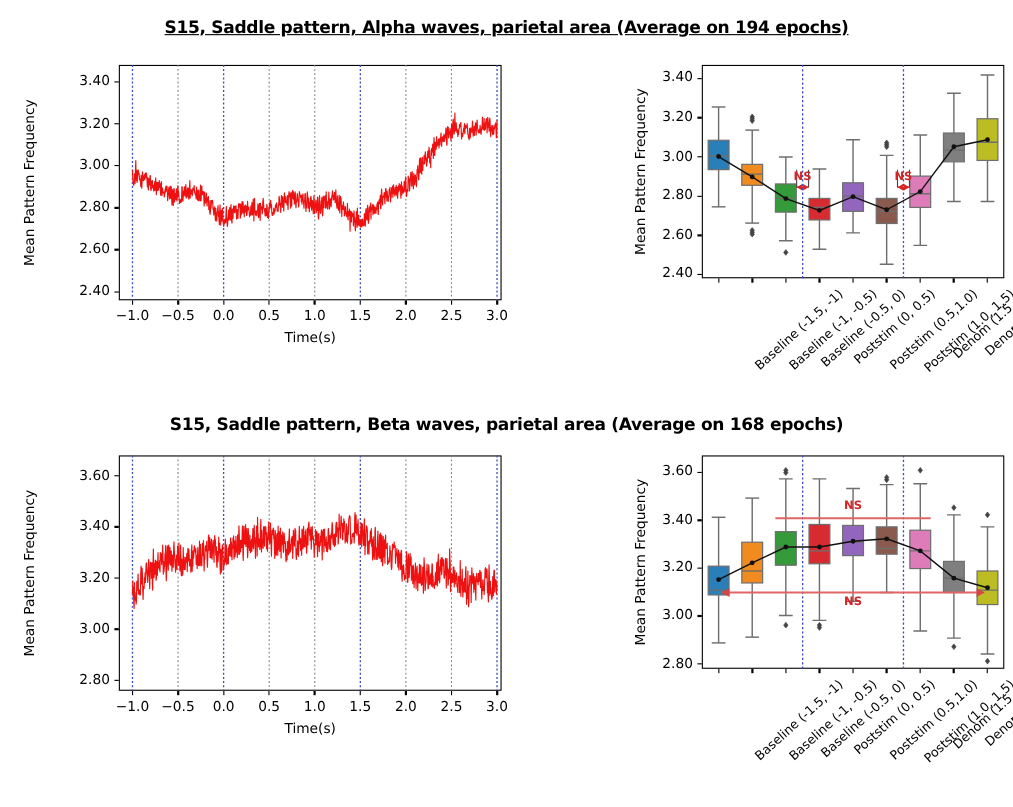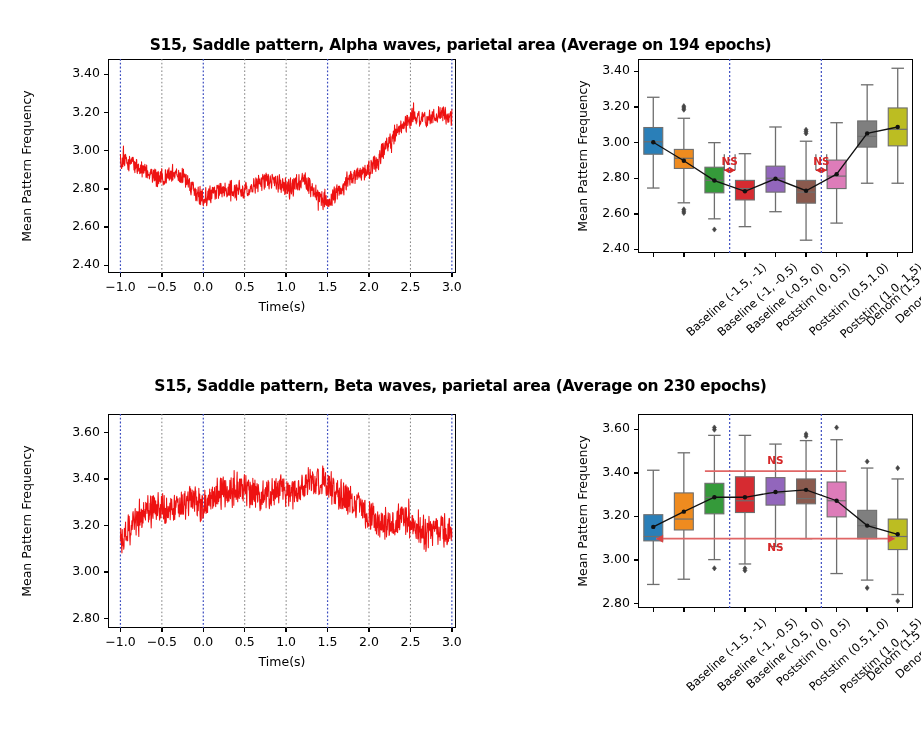--- a/index.html
+++ b/index.html
@@ -26,21 +26,21 @@
     position:absolute;font-size:11.5px;color:#000;white-space:nowrap;
     transform-origin:right top;transform:rotate(-42deg);text-align:right;
   }
   svg{display:block;overflow:visible;}
 </style>
 </head>
 <body>
 
 <div class="figure">
 
-  <div class="fig-title" style="top:36px;left:0;">S15, Saddle pattern, Alpha waves, parietal area (Average on 194 epochs)</div>
+  <div class="fig-title" style="top:16px;left:0;text-decoration:underline;">S15, Saddle pattern, Alpha waves, parietal area (Average on 194 epochs)</div>
 
   <div class="panel" id="alpha-ts" style="left:0;top:45px;width:470px;height:290px;">
       <div class="axis-frame" style="left: 108px; top: 14px; width: 348px; height: 214px;"></div>
       <svg width="470" height="290" style="position:absolute;left:0;top:0;pointer-events:none;">
         <line x1="161.85714285714286" x2="161.85714285714286" y1="14" y2="228" stroke="#808080" stroke-width="1" stroke-dasharray="1.6,2.2"></line>
         <line x1="244.71428571428572" x2="244.71428571428572" y1="14" y2="228" stroke="#808080" stroke-width="1" stroke-dasharray="1.6,2.2"></line>
         <line x1="286.14285714285717" x2="286.14285714285717" y1="14" y2="228" stroke="#808080" stroke-width="1" stroke-dasharray="1.6,2.2"></line>
         <line x1="369.00000000000006" x2="369.00000000000006" y1="14" y2="228" stroke="#808080" stroke-width="1" stroke-dasharray="1.6,2.2"></line>
         <line x1="410.4285714285715" x2="410.4285714285715" y1="14" y2="228" stroke="#808080" stroke-width="1" stroke-dasharray="1.6,2.2"></line>
         <line x1="120.42857142857142" x2="120.42857142857142" y1="14" y2="228" stroke="#3b4cc0" stroke-width="1.2" stroke-dasharray="1.8,2.0"></line>
@@ -218,21 +218,21 @@
       <div class="tickmark" style="left: 245.356px; top: 208px; width: 1.4px; height: 4px;"></div>
       <div class="rotlabel" style="left: 250.056px; top: 215px;">Poststim (1.0, 1.5)</div>
       <div class="tickmark" style="left: 275.911px; top: 208px; width: 1.4px; height: 4px;"></div>
       <div class="rotlabel" style="left: 280.611px; top: 215px;">Denom (1.5, 2)</div>
       <div class="tickmark" style="left: 306.467px; top: 208px; width: 1.4px; height: 4px;"></div>
       <div class="rotlabel" style="left: 311.167px; top: 215px;">Denom (2,2.5)</div>
       <div class="tickmark" style="left: 337.022px; top: 208px; width: 1.4px; height: 4px;"></div>
       <div class="ylabel" style="left: 0px; top: 111px; transform: translate(-50%, -50%) rotate(-90deg); margin-left: 22px;">Mean Pattern Frequency</div>
     </div>
 
-  <div class="fig-title" style="top:377px;left:0;">S15, Saddle pattern, Beta waves, parietal area (Average on 230 epochs)</div>
+  <div class="fig-title" style="top:377px;left:0;">S15, Saddle pattern, Beta waves, parietal area (Average on 168 epochs)</div>
 
   <div class="panel" id="beta-ts" style="left:0;top:400px;width:470px;height:290px;">
       <div class="axis-frame" style="left: 108px; top: 14px; width: 348px; height: 214px;"></div>
       <svg width="470" height="290" style="position:absolute;left:0;top:0;pointer-events:none;">
         <line x1="161.85714285714286" x2="161.85714285714286" y1="14" y2="228" stroke="#808080" stroke-width="1" stroke-dasharray="1.6,2.2"></line>
         <line x1="244.71428571428572" x2="244.71428571428572" y1="14" y2="228" stroke="#808080" stroke-width="1" stroke-dasharray="1.6,2.2"></line>
         <line x1="286.14285714285717" x2="286.14285714285717" y1="14" y2="228" stroke="#808080" stroke-width="1" stroke-dasharray="1.6,2.2"></line>
         <line x1="369.00000000000006" x2="369.00000000000006" y1="14" y2="228" stroke="#808080" stroke-width="1" stroke-dasharray="1.6,2.2"></line>
         <line x1="410.4285714285715" x2="410.4285714285715" y1="14" y2="228" stroke="#808080" stroke-width="1" stroke-dasharray="1.6,2.2"></line>
         <line x1="120.42857142857142" x2="120.42857142857142" y1="14" y2="228" stroke="#3b4cc0" stroke-width="1.2" stroke-dasharray="1.8,2.0"></line>

